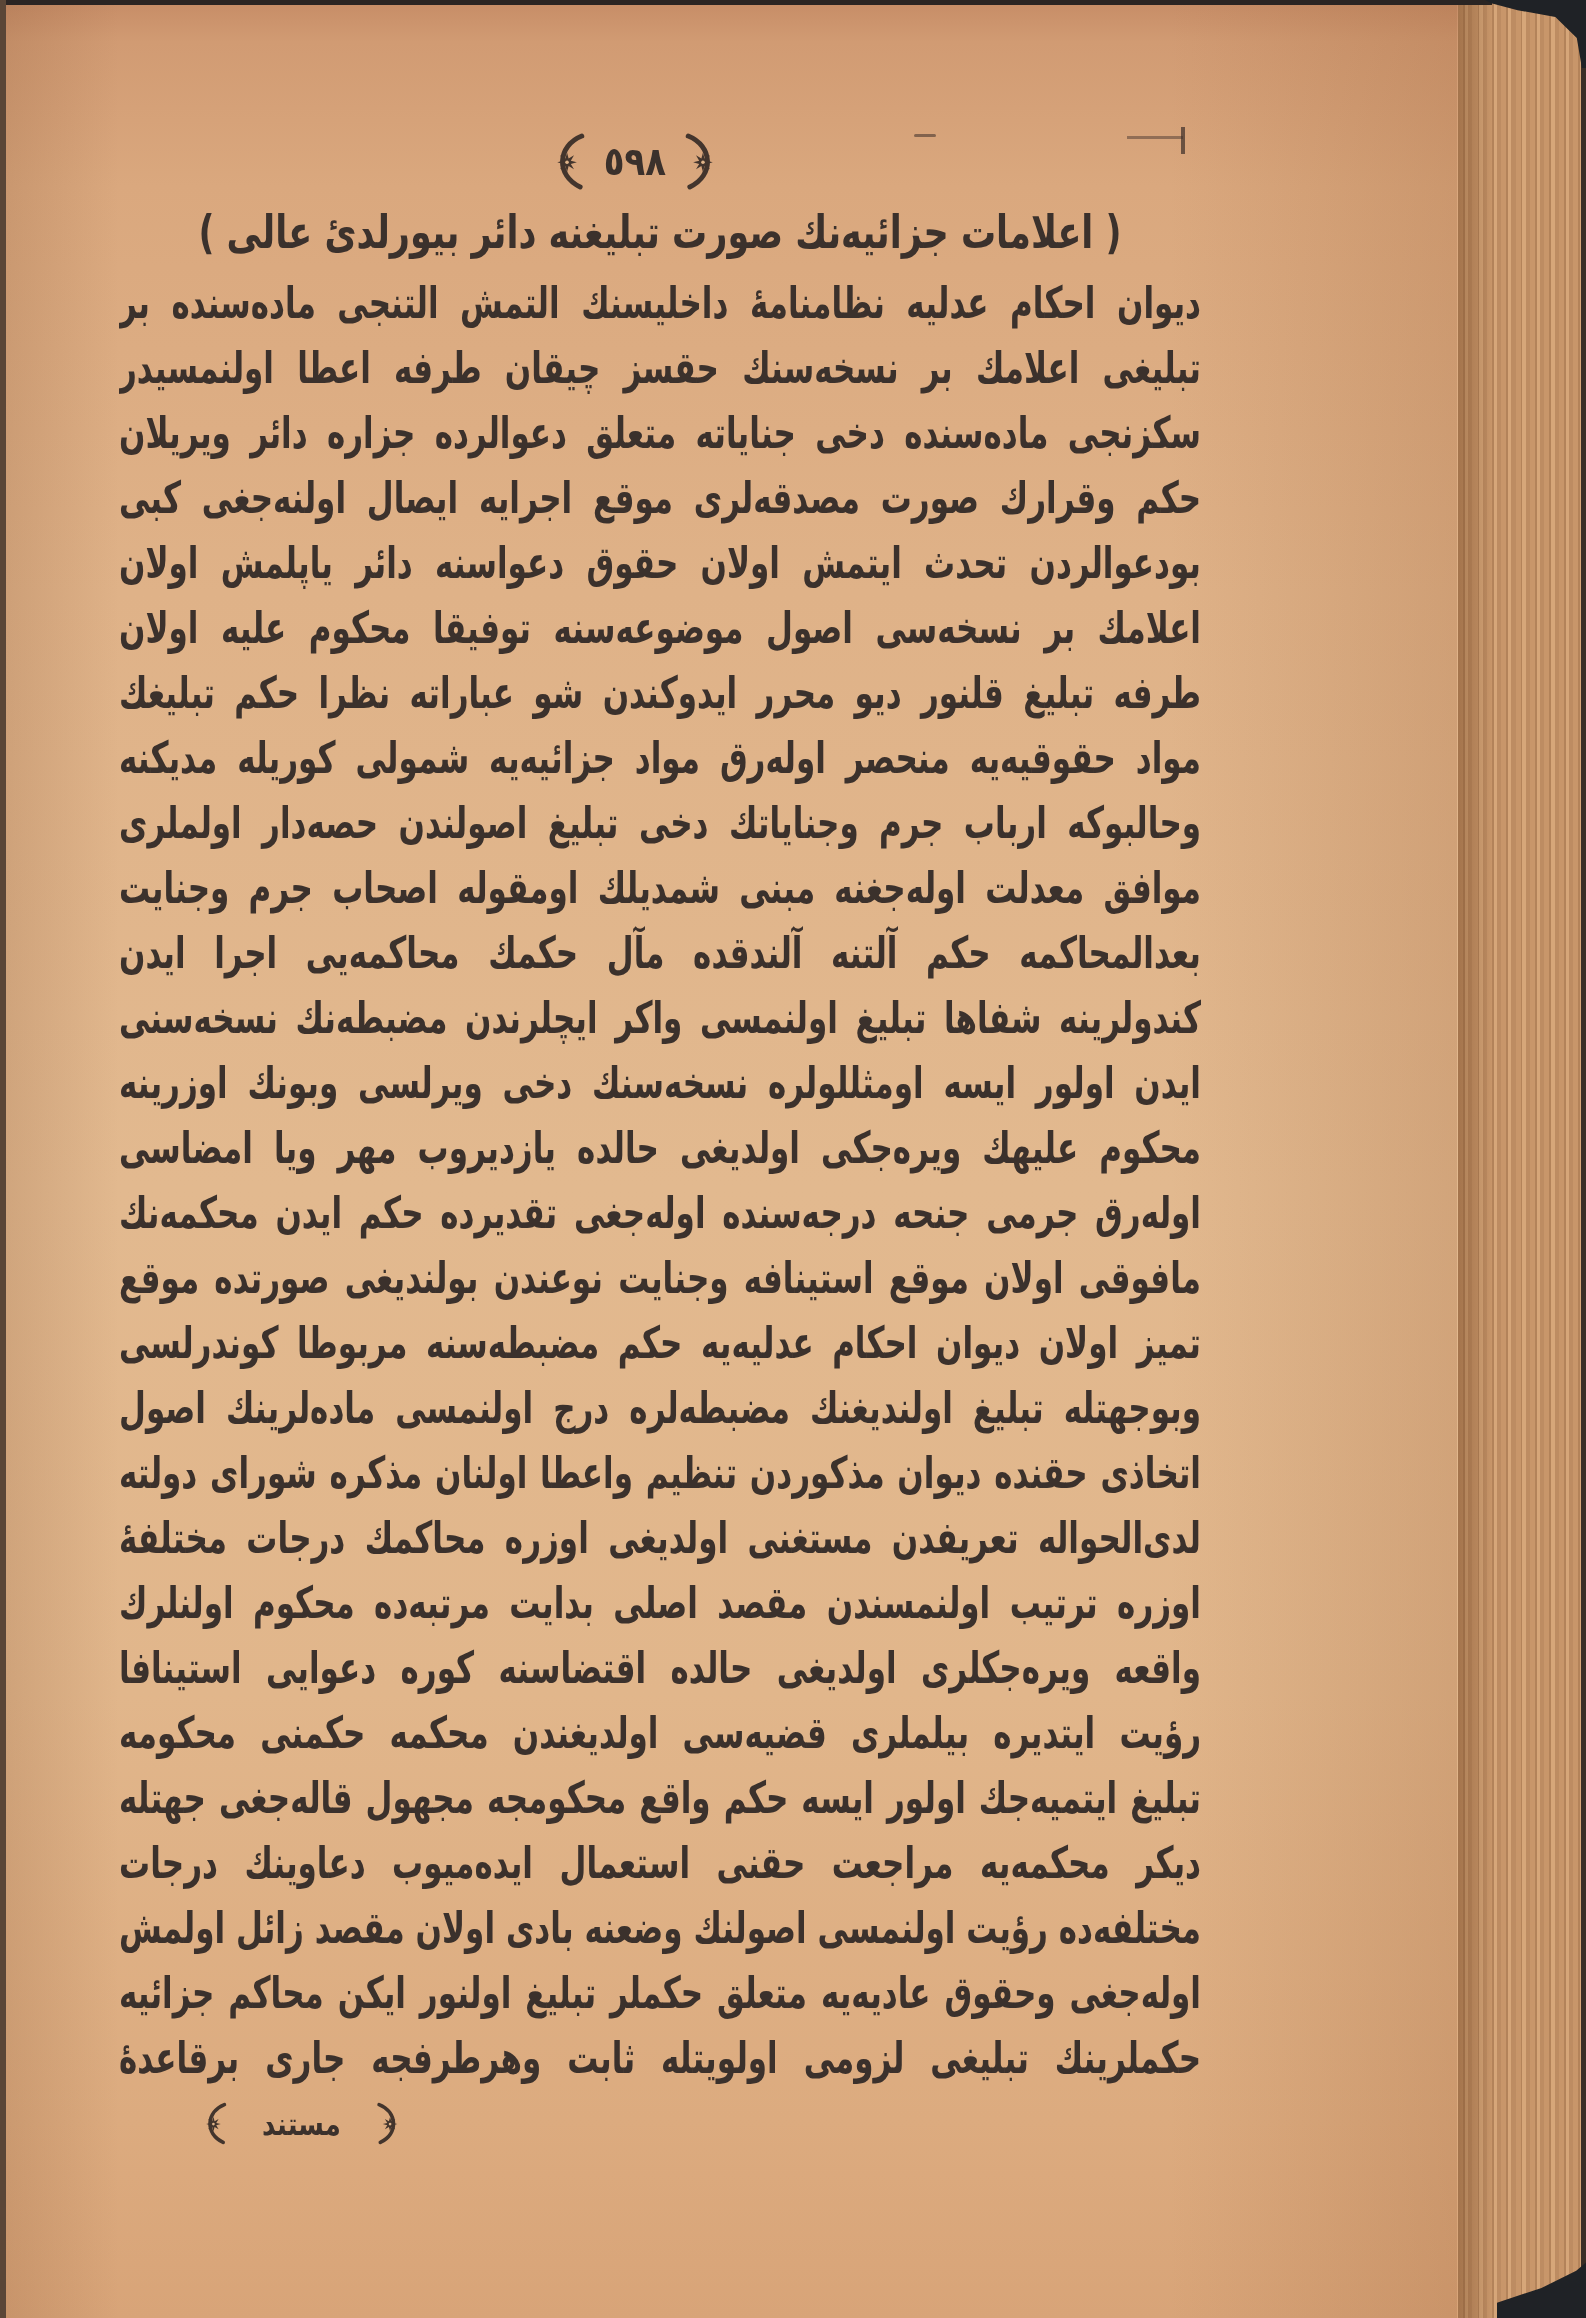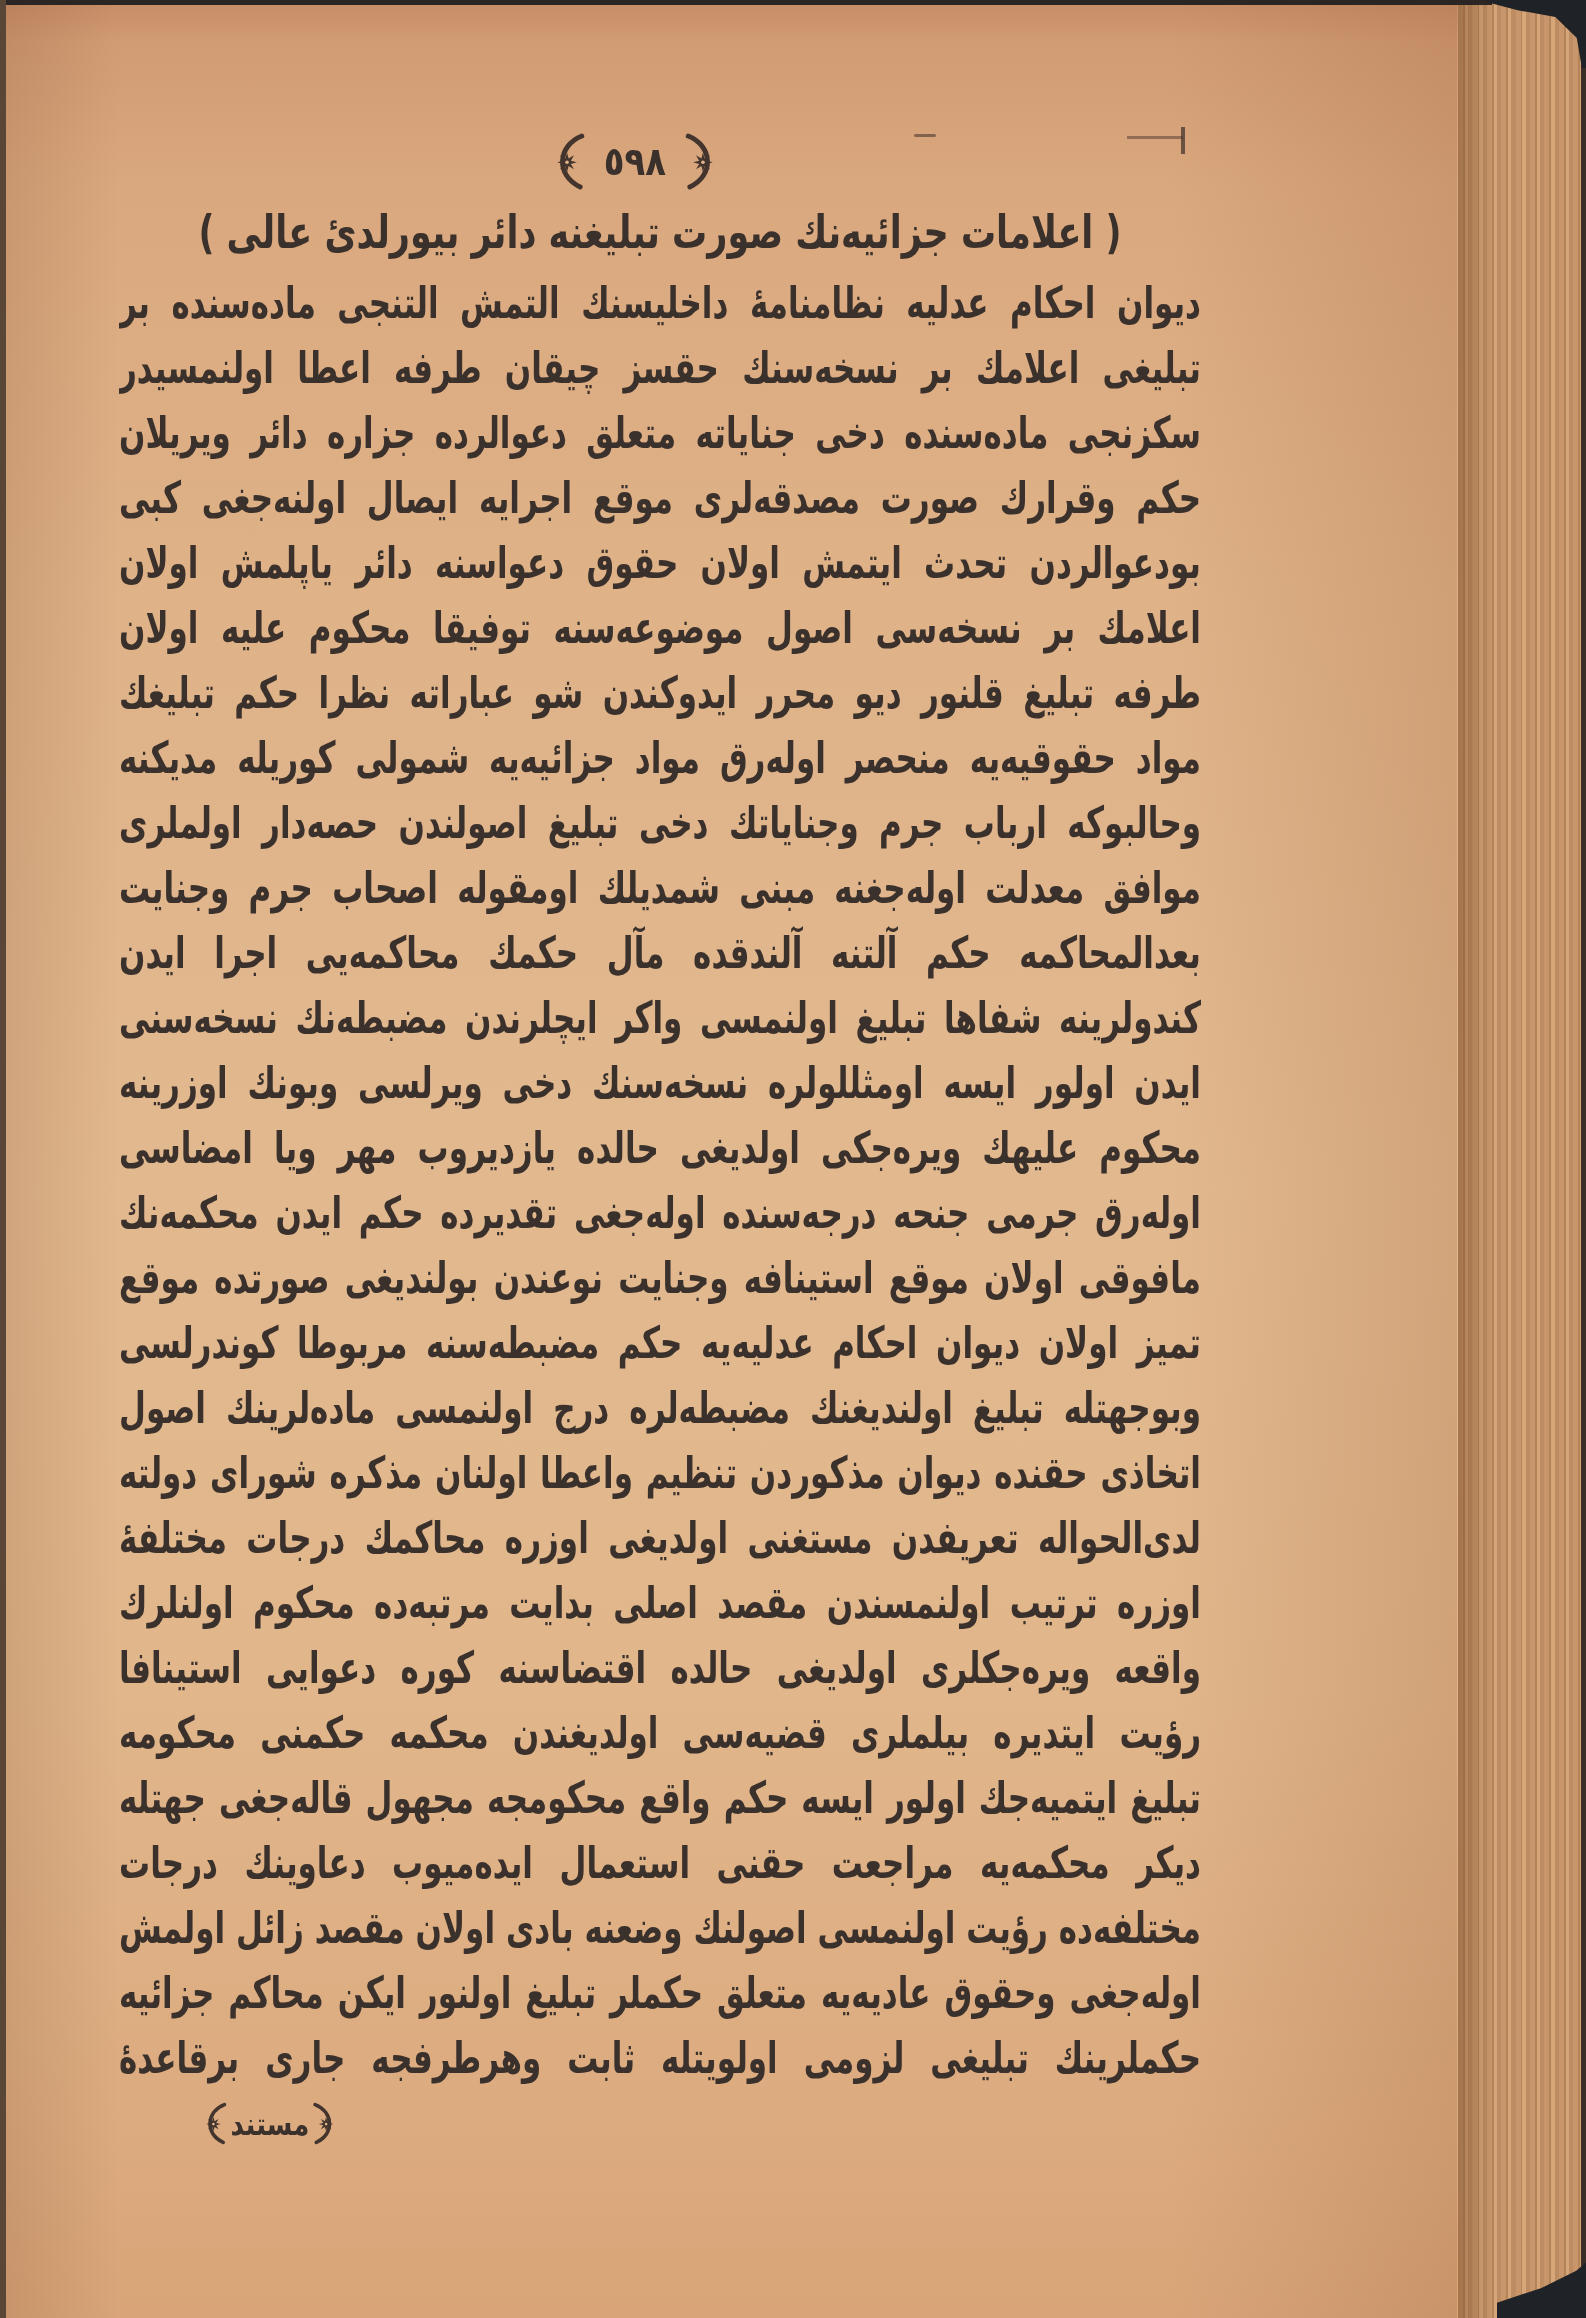--- a/index.html
+++ b/index.html
@@ -99,21 +99,21 @@
     .line {
       height: 65px; line-height: 65px;
       font-size: 31px; font-weight: bold;
       text-align: justify; text-align-last: justify;
       overflow: hidden;
       transform: scaleY(1.42);
       transform-origin: center center;
     }
     .catchword {
       position: absolute; left: 200px; top: 2093px; width: 203px; height: 61px;
-      display: flex; align-items: center; 
+      display: flex; align-items: center; justify-content: space-between;
       direction: ltr;
     }
     .catchword .word {
       font-size: 26px; font-weight: bold; direction: rtl;
       transform: scaleY(1.2);
     }
   </style>
 </head>
 <body>
 

